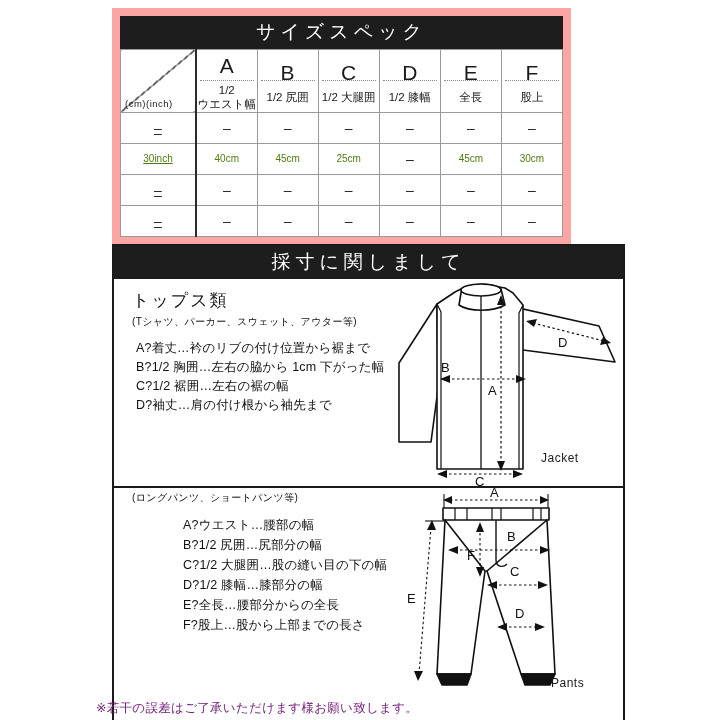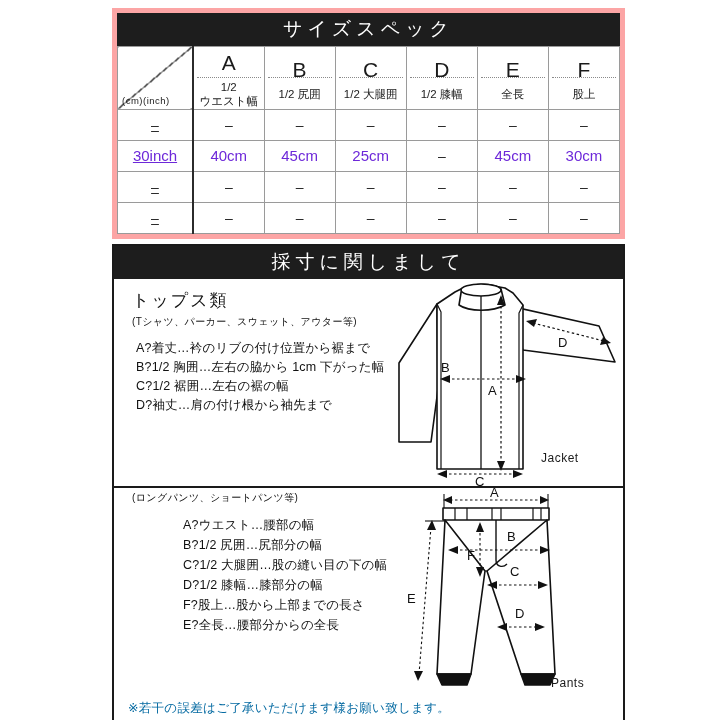--- a/index.html
+++ b/index.html
@@ -14,22 +14,22 @@
     font-family: "Liberation Sans", "DejaVu Sans", sans-serif;
     color: #111111;
     overflow: hidden;
   }
 
   
   #spec-panel {
     position: absolute;
     left: 112px;
     top: 8px;
-    width: 513px;
-    border: 5px solid #fca5a5;
+    width: 459px;
+    border: 8px solid #fca5a5;
     box-sizing: border-box;
     background: #ffffff;
   }
   .panel-title {
     background: #1d1d1d;
     color: #ffffff;
     text-align: center;
     font-size: 19px;
     letter-spacing: 5px;
     padding: 5px 0 6px 0;
@@ -94,22 +94,22 @@
   .hcell .jp {
     display: block;
     font-size: 11.5px;
     line-height: 14px;
     padding-top: 2px;
     color: #1a1a1a;
     white-space: pre-line;
   }
   table.spec tbody td {
     height: 30px;
-    font-size: 15px;
-    color: #6d28d9;
+    font-size: 10px;
+    color: #4d7c0f;
   }
   table.spec tbody td.dash {
     font-size: 14px;
     color: #2b2b2b;
   }
 
   
   #guide-panel {
     position: absolute;
     left: 112px;
@@ -168,25 +168,25 @@
   .fig-caption {
     position: absolute;
     font-size: 12px;
     color: #1a1a1a;
     letter-spacing: 0.5px;
   }
 
   
   #footer-note {
     position: absolute;
-    left: 128px;
+    left: 96px;
     top: 700px;
     font-size: 12.5px;
     letter-spacing: 0.3px;
-    color: #0369a1;
+    color: #701a75;
   }
 </style>
 </head>
 <body>
 
 <div id="spec-panel">
   <div class="panel-title">サイズスペック</div>
 
   <table class="spec">
     <thead>
@@ -332,22 +332,22 @@
     </div>
   </div>
 
   <div class="guide-section" id="bottoms-section">
     <div class="sec-sub">(ロングパンツ、ショートパンツ等)</div>
     <div class="sec-lines">
       <div class="line">A?ウエスト…腰部の幅</div>
       <div class="line">B?1/2 尻囲…尻部分の幅</div>
       <div class="line">C?1/2 大腿囲…股の縫い目の下の幅</div>
       <div class="line">D?1/2 膝幅…膝部分の幅</div>
+      <div class="line">E?全長…腰部分からの全長</div>
       <div class="line">F?股上…股から上部までの長さ</div>
-      <div class="line">E?全長…腰部分からの全長</div>
     </div>
 
     <div class="figure" style="right:0; top:0; width:230px; height:205px;">
       <svg width="230" height="205" viewBox="0 0 230 205">
         <g fill="none" stroke="#111" stroke-width="1.6" stroke-linejoin="round">
 
           <rect x="50" y="20" width="106" height="12" fill="#fff"></rect>
 
           <path d="M62,20 L62,32 M74,20 L74,32 M99,20 L99,32 M108,20 L108,32 M140,20 L140,32 M148,20 L148,32" stroke-width="1.2"></path>
 

